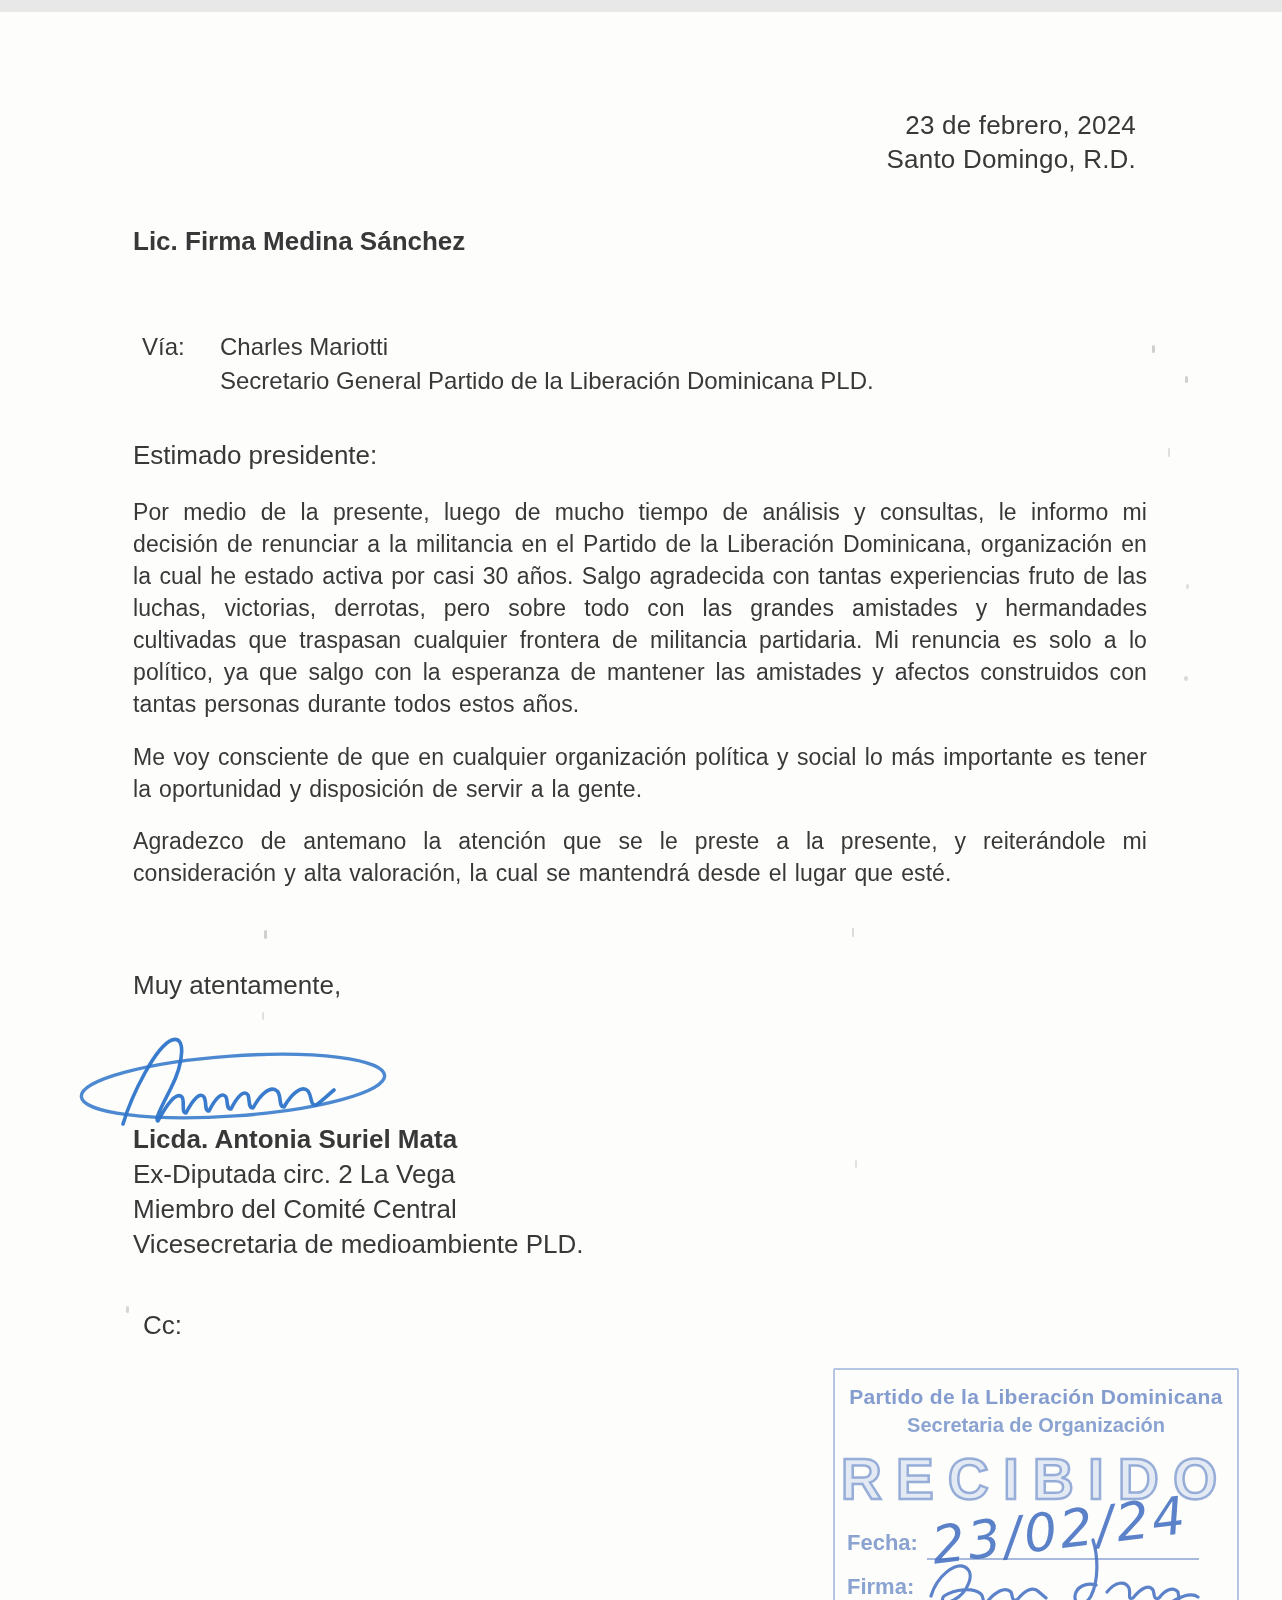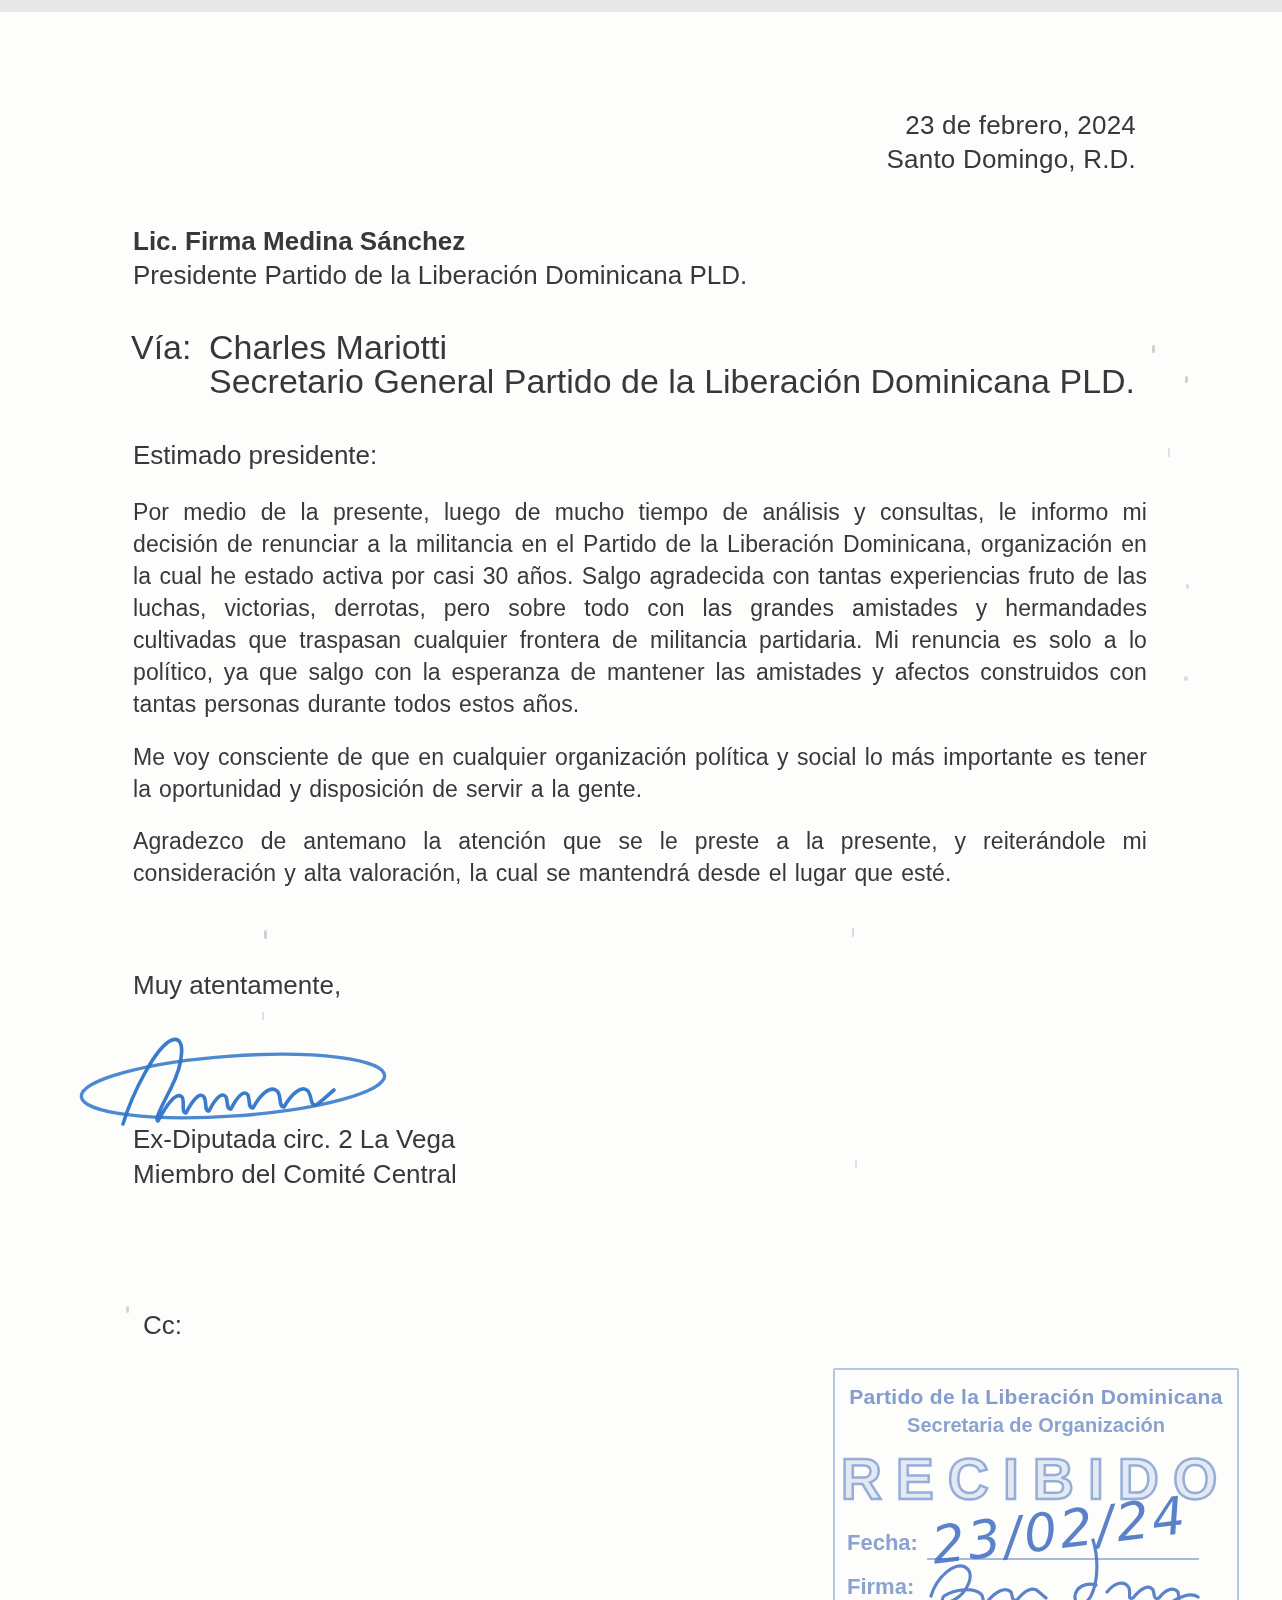--- a/index.html
+++ b/index.html
@@ -19,21 +19,21 @@
   
   .date-block {
     top: 96px; right: 146px;
     text-align: right;
     font-size: 26px; line-height: 34px;
     letter-spacing: .2px;
   }
   .recipient { top: 212px; left: 133px; font-size: 26px; line-height: 34px; }
   .recipient .name { font-weight: bold; }
 
-  .via-block { top: 318px; left: 131px; font-size: 34px; line-height: 34px; }
+  .via-block { top: 318px; left: 142px; font-size: 24px; line-height: 34px; }
   .via-row { display: grid; grid-template-columns: 78px auto; }
 
   .salutation { top: 428px; left: 133px; font-size: 26px; }
 
   .body-par {
     left: 133px; width: 1014px;
     font-size: 23px; line-height: 32px;
     text-align: justify;
     letter-spacing: .1px;
     word-spacing: 1.5px;
@@ -113,21 +113,20 @@
 
 <div class="page">
 
   <div class="abs date-block">
     <div>23 de febrero, 2024</div>
     <div>Santo Domingo, R.D.</div>
   </div>
 
   <div class="abs recipient">
     <div class="name">Lic. Firma Medina Sánchez</div>
-    <div>Presidente Partido de la Liberación Dominicana PLD.</div>
   </div>
 
   <div class="abs via-block">
     <div class="via-row">
       <span>Vía:</span>
       <span>Charles Mariotti</span>
     </div>
     <div class="via-row">
       <span></span>
       <span>Secretario General Partido de la Liberación Dominicana PLD.</span>
@@ -157,22 +156,24 @@
              C169,77 176,69 180,75
              C182,80 180,88 185,88
              C192,75 202,65 209,71
              C214,75 210,87 216,87
              C224,73 234,65 240,71
              C244,76 242,86 248,85
              C254,81 261,74 266,70" stroke="#2e74c9" stroke-width="3.6" stroke-linecap="round" stroke-linejoin="round" opacity="0.95"></path>
   </svg>
 
   <div class="abs signer">
+    <div class="name">Licda. Antonia Suriel Mata</div>
     <div>Ex-Diputada circ. 2 La Vega</div>
     <div>Miembro del Comité Central</div>
+    <div>Vicesecretaria de medioambiente PLD.</div>
   </div>
 
   <div class="abs cc-block">
     <div class="cc-row">
       <span>Cc:</span>
     </div>
   </div>
 
   <div class="abs stamp">
     <div class="stamp-org1">Partido de la Liberación Dominicana</div>

